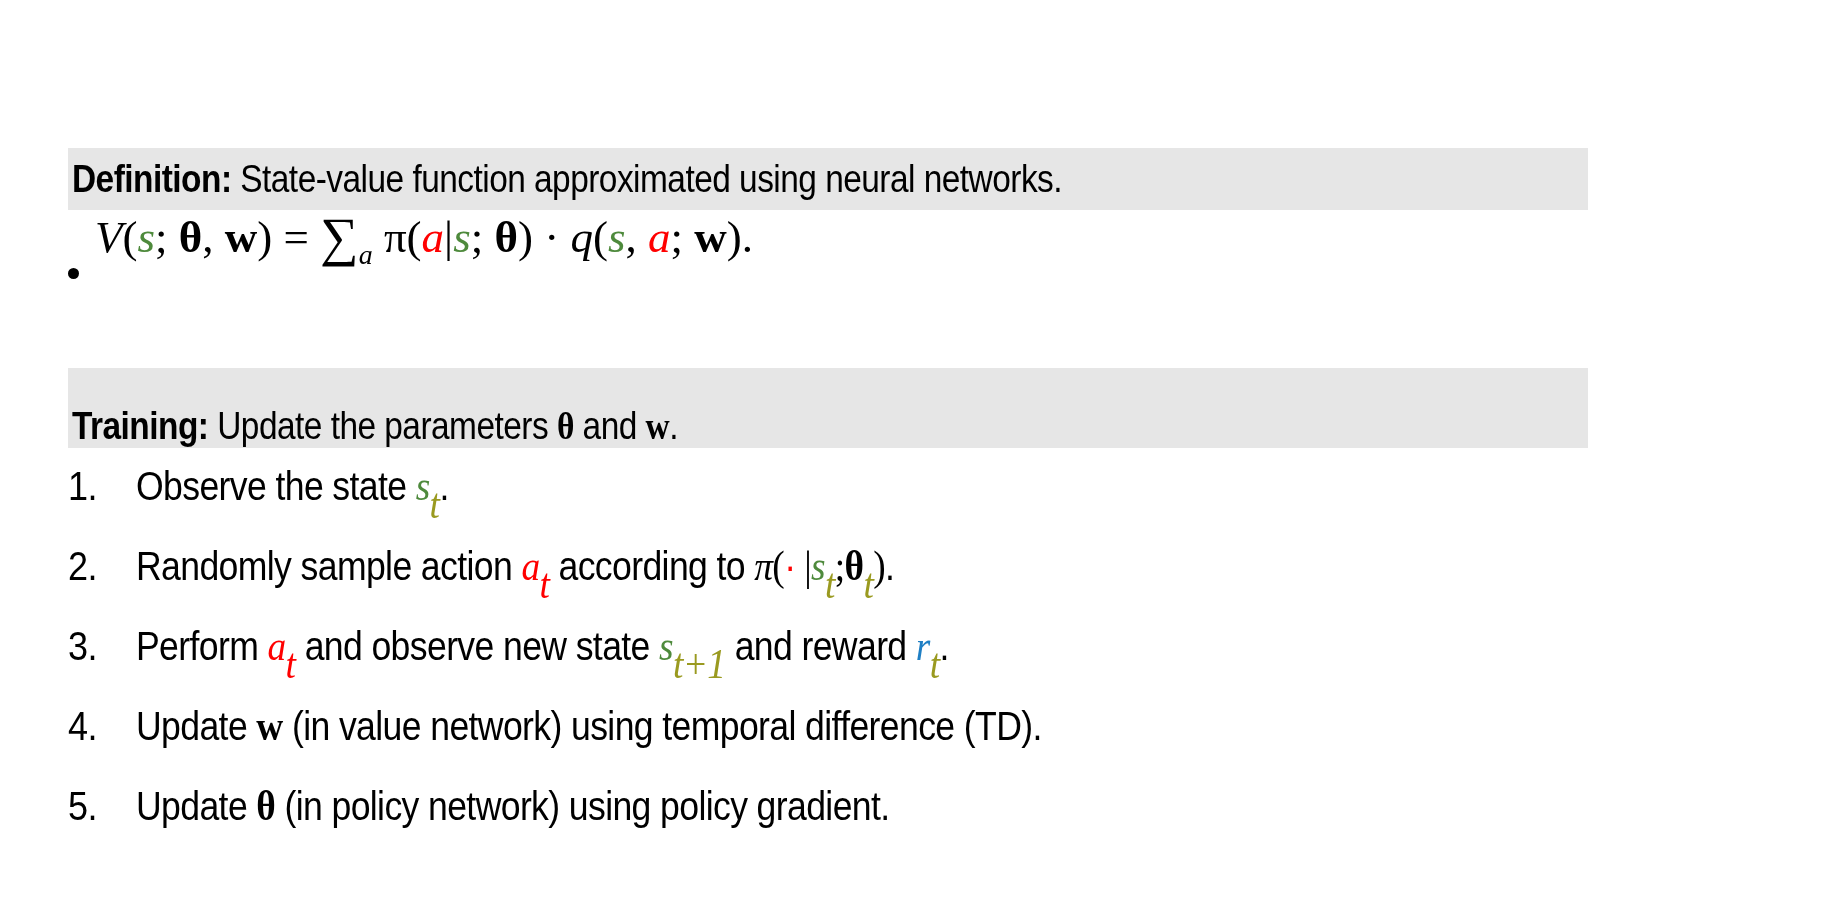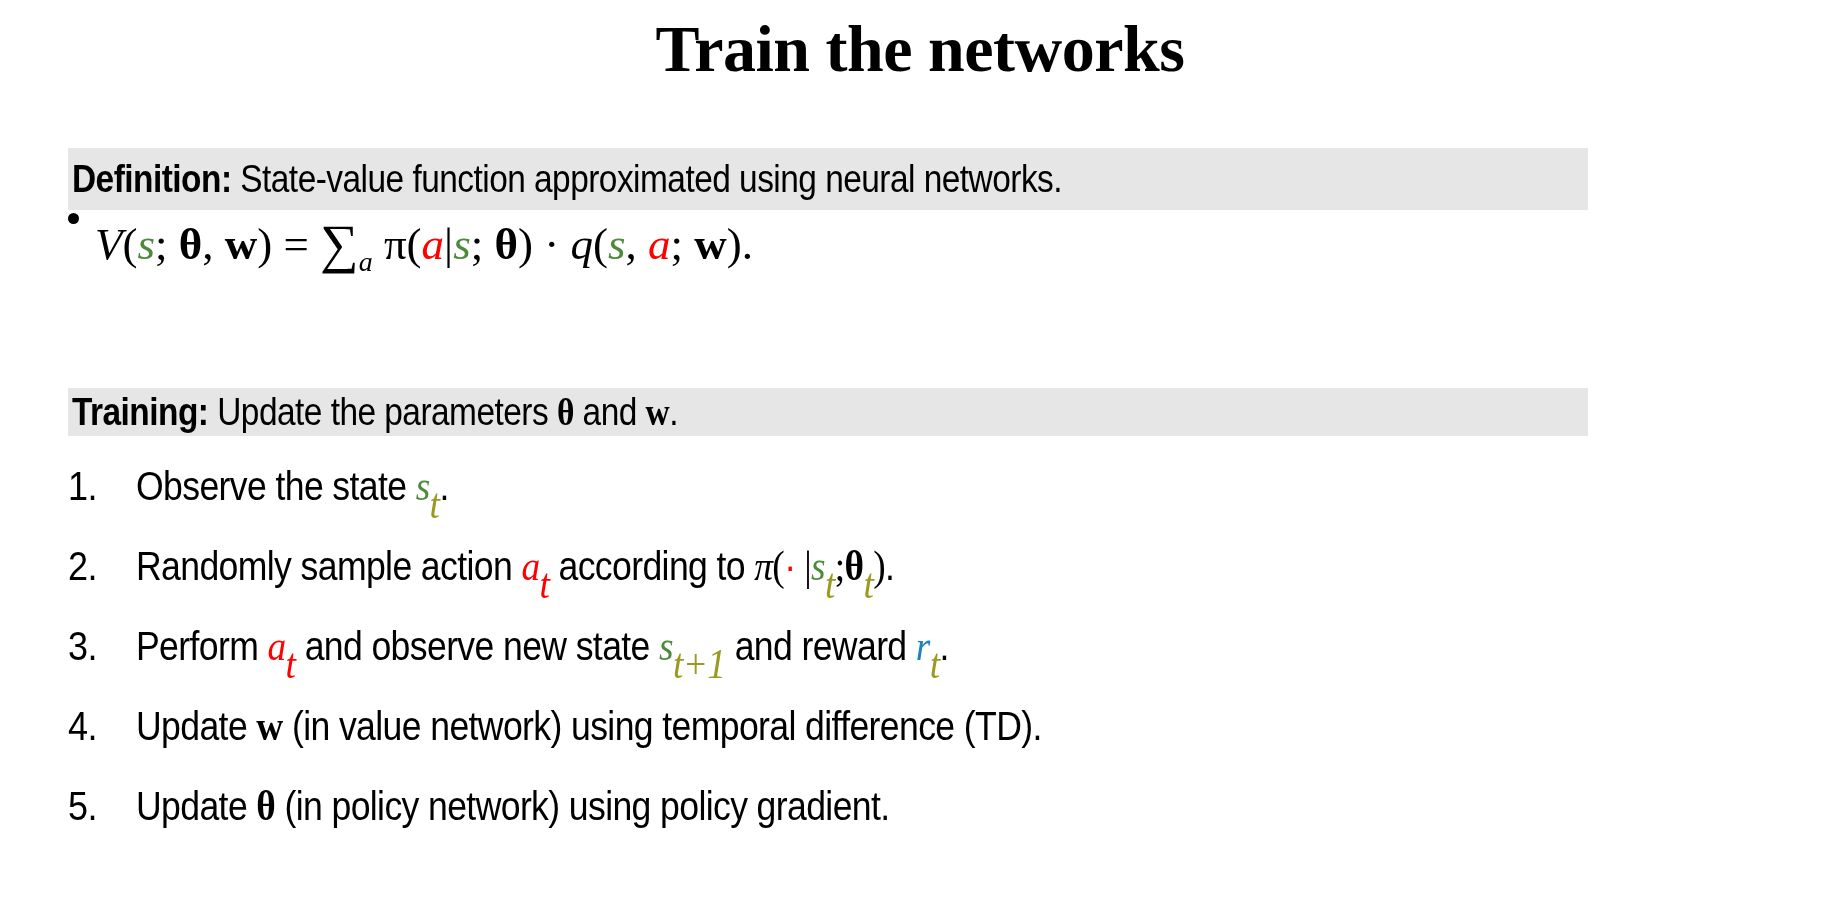--- a/index.html
+++ b/index.html
@@ -43,21 +43,21 @@
     position: absolute;
     left: 68px;
     width: 1520px;
     background: #e6e6e6;
     display: flex;
     align-items: center;
     box-sizing: border-box;
     padding-left: 4px;
   }
   #definition-banner { top: 148px; height: 62px; }
-  #training-banner   { top: 388px; height: 48px; }
+  #training-banner   { top: 368px; height: 80px; align-items: flex-end; }
 
   .banner-text {
     font-family: "Liberation Sans", sans-serif;
     font-size: 38px;
     line-height: 44px;
     letter-spacing: -0.6px;
     white-space: nowrap;
     transform: scaleX(0.88);
     transform-origin: left center;
   }
@@ -76,21 +76,21 @@
   }
 
   
   #formula-line {
     position: absolute;
     left: 68px;
     top: 213px;
     width: 1560px;
     height: 70px;
     display: flex;
-    align-items: flex-start;
+    align-items: flex-end;
     white-space: nowrap;
   }
   .bullet-dot {
     display: inline-block;
     width: 11px;
     height: 11px;
     border-radius: 50%;
     background: #000;
     margin-right: 16px;
     margin-bottom: 4px;
@@ -156,21 +156,20 @@
   .green { color: #4e8a3c; }
   .red   { color: #ff0000; }
   .blue  { color: #1f7fc4; }
   .olive { color: #9a9a20; }
 </style>
 </head>
 <body>
 
 <div class="slide">
 
-  <div class="slide-title">Train the networks</div>
 
   <div class="banner" id="definition-banner">
     <div class="banner-text">
       <span class="lead">Definition:</span><span> State-value function approximated using neural networks.</span>
     </div>
   </div>
 
   <div id="formula-line">
     <span class="bullet-dot"></span>
     <span class="formula"><span>V</span><span class="up">(</span><span class="green">s</span><span class="up">;</span>&nbsp;<span class="bd">θ</span><span class="up">,</span>&nbsp;<span class="bd">w</span><span class="up">)</span>&nbsp;<span class="up">=</span>&nbsp;<span class="bigop">∑</span><span class="sub">a</span>&nbsp;<span class="up">π</span><span class="up">(</span><span class="red">a</span><span class="up">|</span><span class="green">s</span><span class="up">;</span>&nbsp;<span class="bd">θ</span><span class="up">)</span>&nbsp;<span class="up">·</span>&nbsp;<span>q</span><span class="up">(</span><span class="green">s</span><span class="up">,</span>&nbsp;<span class="red">a</span><span class="up">;</span>&nbsp;<span class="bd">w</span><span class="up">)</span><span class="up">.</span></span>

